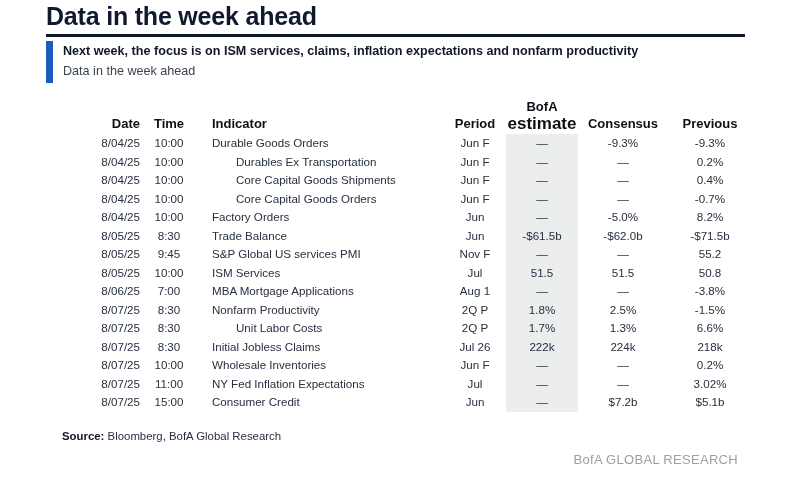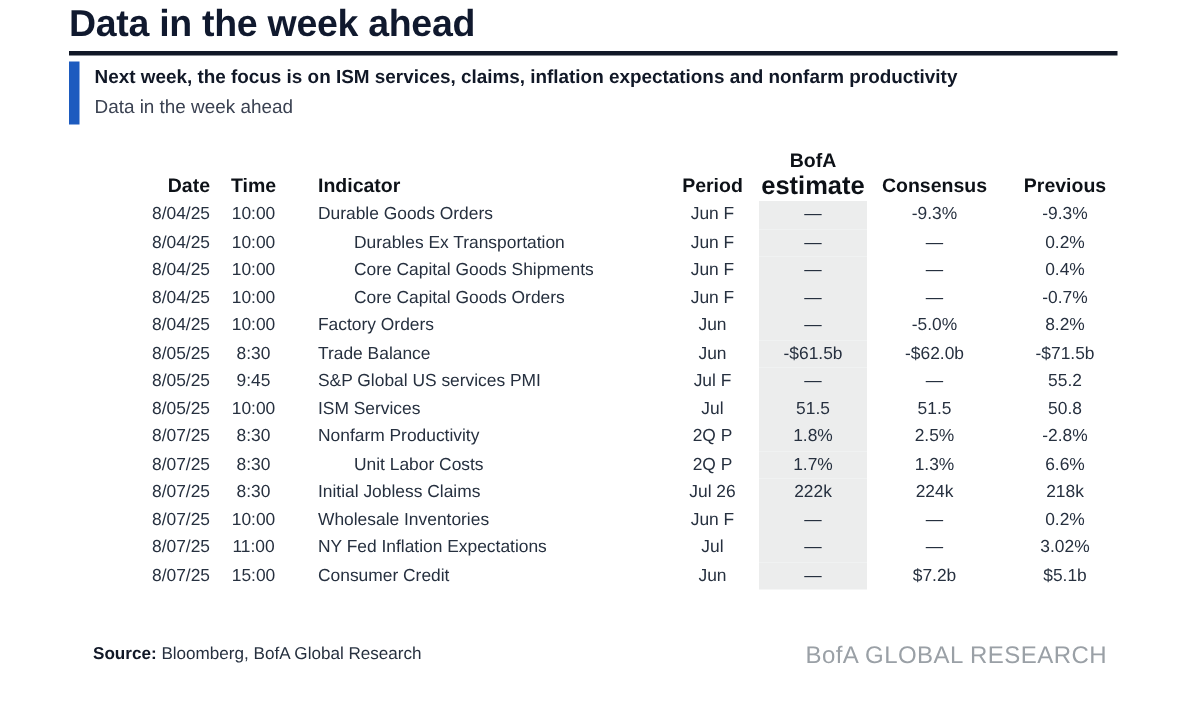--- a/index.html
+++ b/index.html
@@ -149,22 +149,22 @@
     top: 430px;
     font-size: 11.4px;
     color: #26303f;
     white-space: nowrap;
   }
   .source b { font-weight: bold; color: #111827; }
 
   .brand {
     position: absolute;
     right: 48px;
-    top: 429px;
-    font-size: 16px;
+    top: 452px;
+    font-size: 13px;
     color: #9aa0a6;
     letter-spacing: 0.3px;
     white-space: nowrap;
   }
 </style>
 </head>
 <body>
 
 <div class="page">
 
@@ -245,42 +245,51 @@
             <td class="c-ind">Trade Balance</td>
             <td class="c-period">Jun</td>
             <td class="c-bofa">-$61.5b</td>
             <td class="c-cons">-$62.0b</td>
             <td class="c-prev">-$71.5b</td>
           </tr>
           <tr>
             <td class="c-date">8/05/25</td>
             <td class="c-time">9:45</td>
             <td class="c-ind">S&amp;P Global US services PMI</td>
-            <td class="c-period">Jul F</td>
+            <td class="c-period">Nov F</td>
             <td class="c-bofa">—</td>
             <td class="c-cons">—</td>
             <td class="c-prev">55.2</td>
           </tr>
           <tr>
             <td class="c-date">8/05/25</td>
             <td class="c-time">10:00</td>
             <td class="c-ind">ISM Services</td>
             <td class="c-period">Jul</td>
             <td class="c-bofa">51.5</td>
             <td class="c-cons">51.5</td>
             <td class="c-prev">50.8</td>
           </tr>
           <tr>
+            <td class="c-date">8/06/25</td>
+            <td class="c-time">7:00</td>
+            <td class="c-ind">MBA Mortgage Applications</td>
+            <td class="c-period">Aug 1</td>
+            <td class="c-bofa">—</td>
+            <td class="c-cons">—</td>
+            <td class="c-prev">-3.8%</td>
+          </tr>
+          <tr>
             <td class="c-date">8/07/25</td>
             <td class="c-time">8:30</td>
             <td class="c-ind">Nonfarm Productivity</td>
             <td class="c-period">2Q P</td>
             <td class="c-bofa">1.8%</td>
             <td class="c-cons">2.5%</td>
-            <td class="c-prev">-2.8%</td>
+            <td class="c-prev">-1.5%</td>
           </tr>
           <tr>
             <td class="c-date">8/07/25</td>
             <td class="c-time">8:30</td>
             <td class="c-ind indent">Unit Labor Costs</td>
             <td class="c-period">2Q P</td>
             <td class="c-bofa">1.7%</td>
             <td class="c-cons">1.3%</td>
             <td class="c-prev">6.6%</td>
           </tr>

